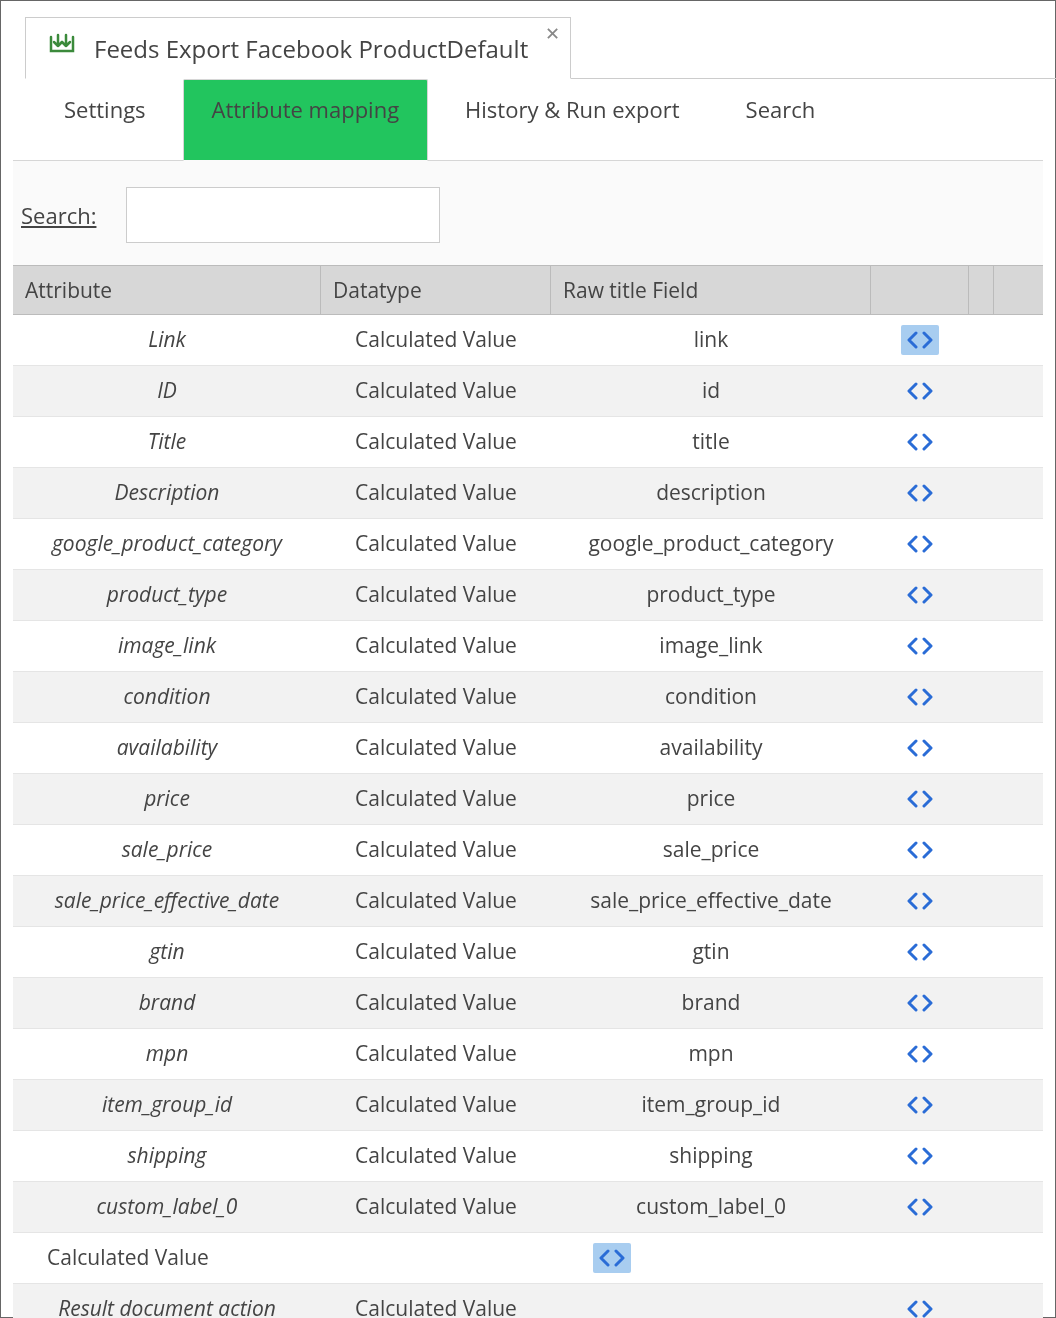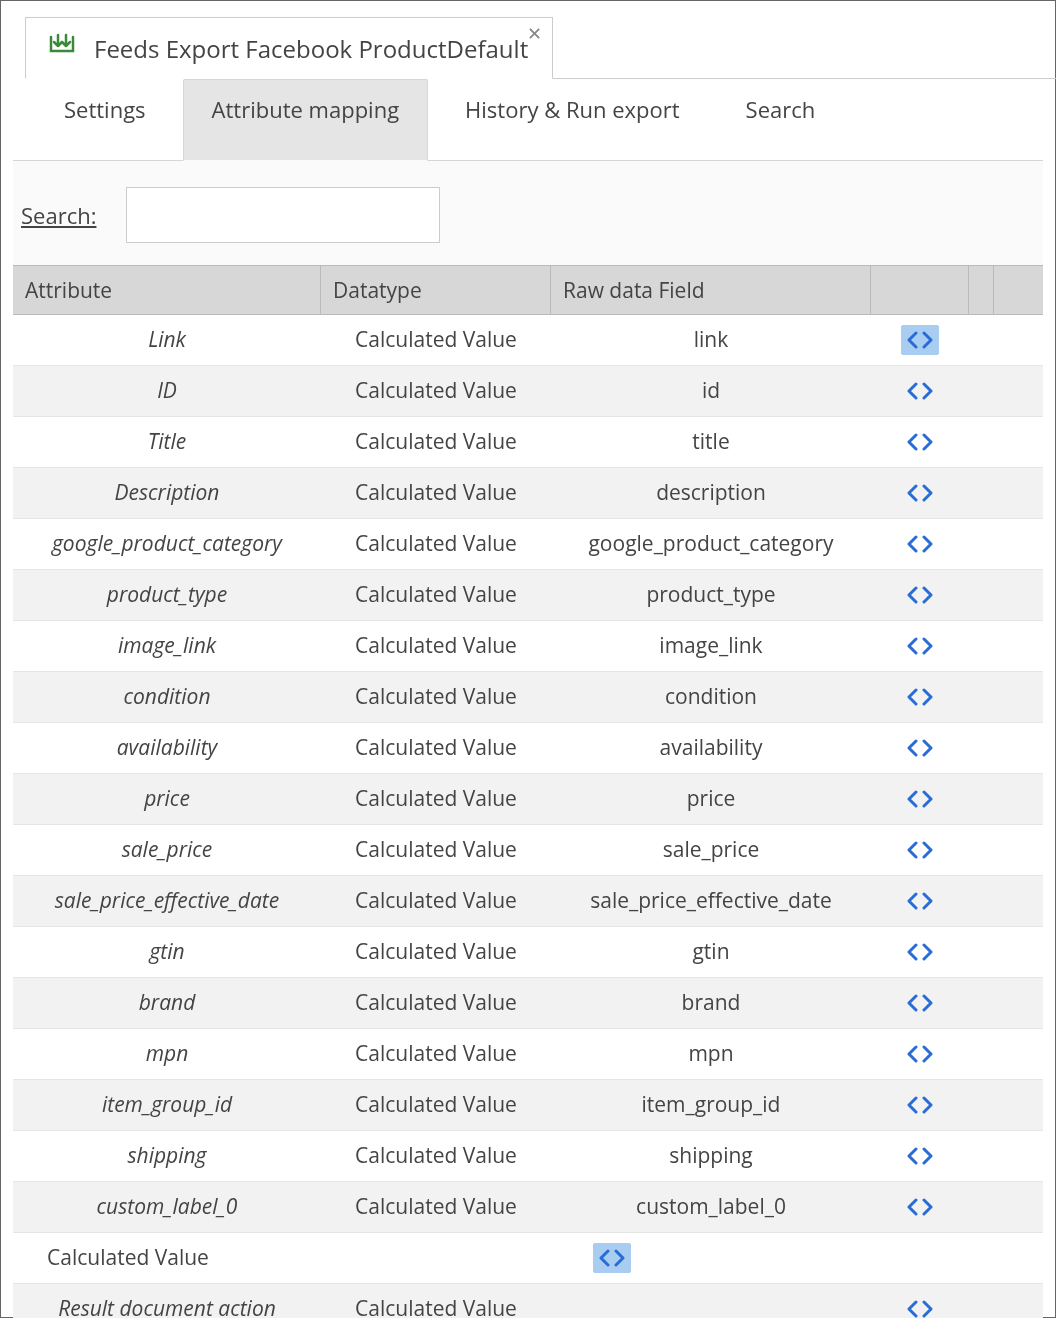--- a/index.html
+++ b/index.html
@@ -32,21 +32,21 @@
     left: 0;
     right: -24px;
     height: 1px;
     background: #ccc;
     z-index: 0;
   }
   .app-tab {
     display: flex;
     align-items: center;
     gap: 16px;
-    padding: 0 24px 0 20px;
+    padding: 0 42px 0 20px;
     border: 1px solid #ccc;
     border-bottom: 1px solid #fff;
     background: #fff;
     position: relative;
     z-index: 2;
   }
   .app-tab .icon {
     width: 32px;
     height: 32px;
     display: flex;
@@ -97,21 +97,21 @@
     cursor: pointer;
     position: relative;
     z-index: 1;
     border: 1px solid transparent;
     border-bottom: none;
     margin-right: 8px;
   }
   .nav-tab.active {
     border: 1px solid #d6d6d6;
     border-bottom: 1px solid #fafafa;
-    background: #e5e5e5;
+    background: #22c55e;
     border-radius: 2px 2px 0 0;
     z-index: 2;
   }
   .pane {
     background: #fafafa;
     padding: 16px 0 0 0;
   }
   .search-row {
     display: flex;
     align-items: center;
@@ -216,21 +216,21 @@
 
       <div class="search-row">
         <span>Search:</span>
         <input type="text" value="" style="">
       </div>
 
       <div class="grid">
         <div class="grid-header">
           <div class="cell col-attr">Attribute</div>
           <div class="cell col-type">Datatype</div>
-          <div class="cell col-raw">Raw data Field</div>
+          <div class="cell col-raw">Raw title Field</div>
           <div class="cell col-act"></div>
           <div class="cell col-spacer"></div>
         </div>
         <div class="grid-body" id="grid-body">
             <div class="row">
               <div class="cell col-attr">Link</div>
               <div class="cell col-type">Calculated Value</div>
               <div class="cell col-raw">link</div>
               <div class="cell col-act">
                 <div class="code-btn selected">

